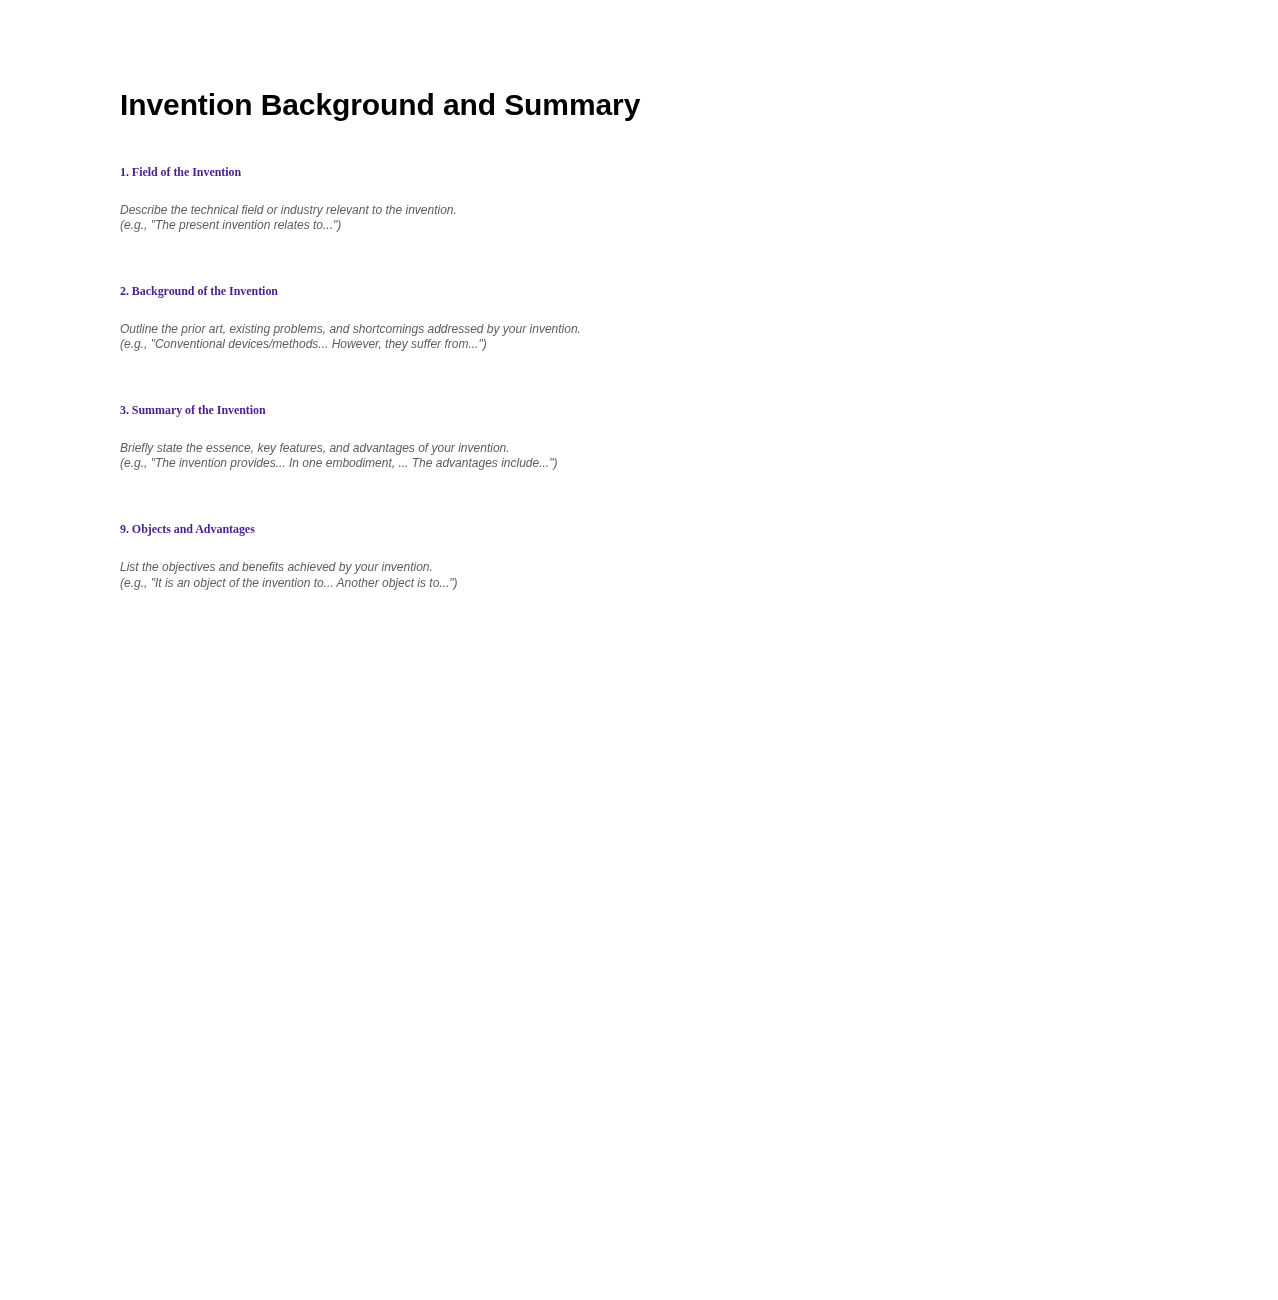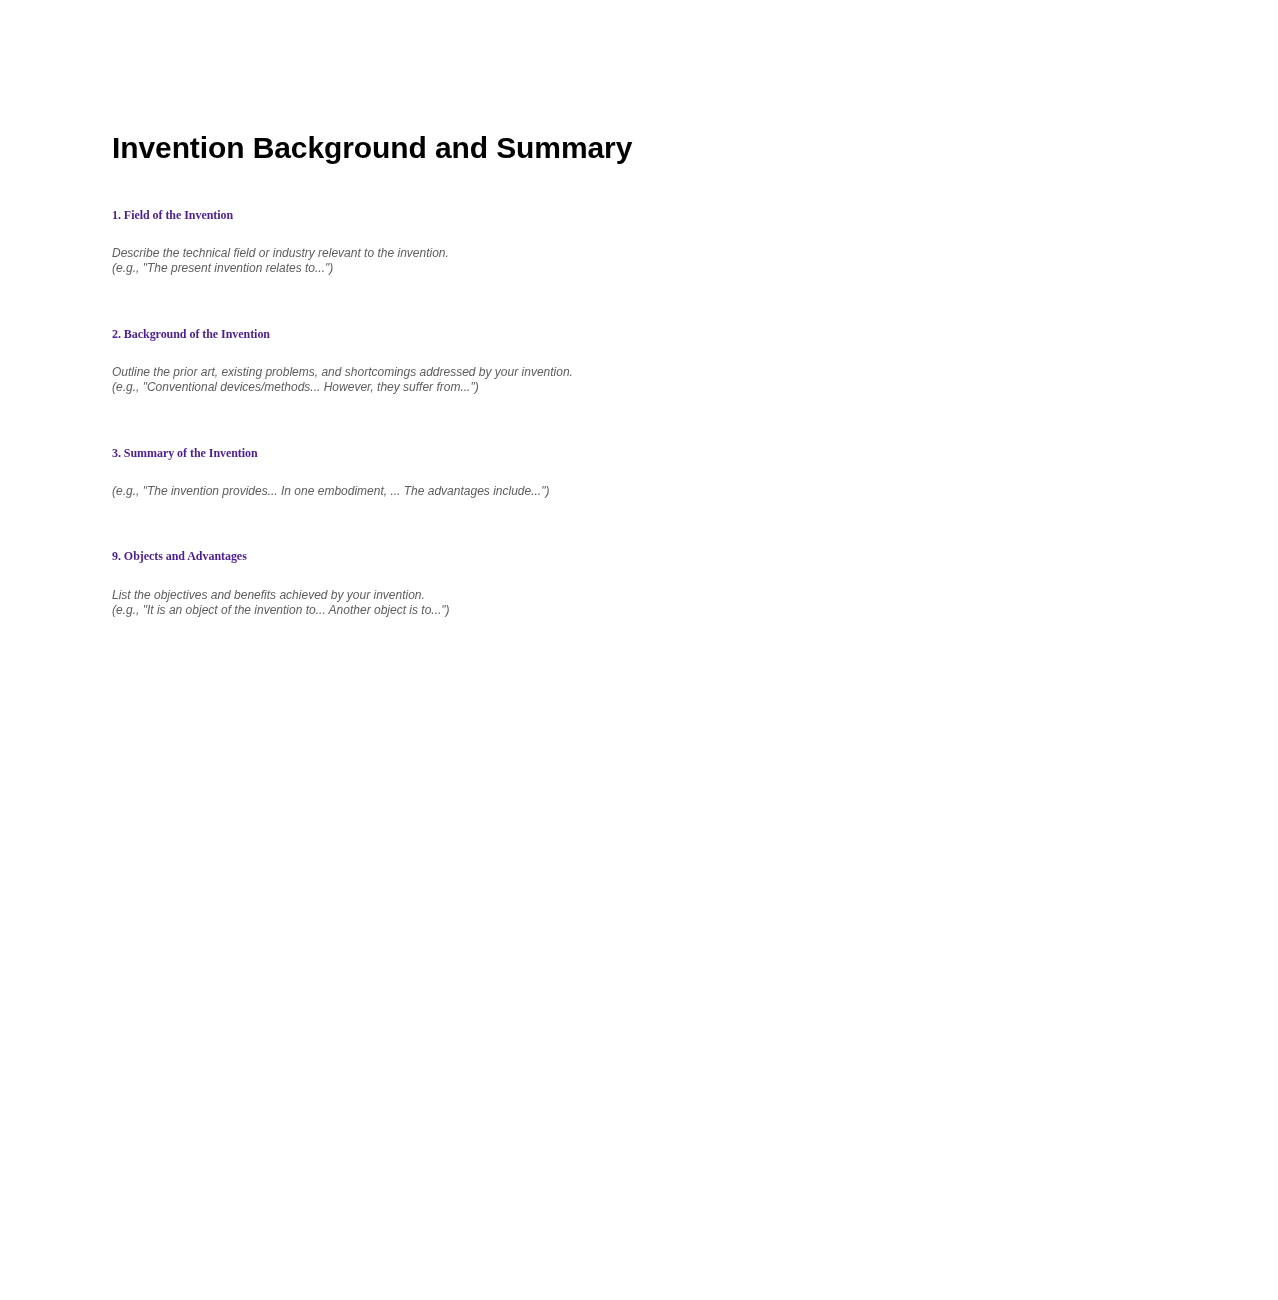--- a/index.html
+++ b/index.html
@@ -20,24 +20,23 @@
     position: relative;
     width: 1278px;
     height: 1300px;
     background: #ffffff;
     box-sizing: border-box;
     padding: 0;
   }
 
   .doc-body {
     position: absolute;
-    left: 112px;
+    left: 120px;
     top: 88px;
     width: 1060px;
-    margin-top: 43px;
   }
 
   .doc-title {
     font-family: "Liberation Sans", sans-serif;
     font-size: 30px;
     font-weight: bold;
     color: #000000;
     letter-spacing: -0.1px;
     line-height: 1.15;
     margin: 0 0 42px 0;
@@ -96,20 +95,21 @@
       <h2 class="section-heading">2. Background of the Invention</h2>
       <p class="section-body">
         <span class="body-line">Outline the prior art, existing problems, and shortcomings addressed by your invention.</span>
         <span class="body-line">(e.g., "Conventional devices/methods... However, they suffer from...")</span>
       </p>
     </section>
 
     <section class="section">
       <h2 class="section-heading">3. Summary of the Invention</h2>
       <p class="section-body">
+        <span class="body-line">Briefly state the essence, key features, and advantages of your invention.</span>
         <span class="body-line">(e.g., "The invention provides... In one embodiment, ... The advantages include...")</span>
       </p>
     </section>
 
     <section class="section">
       <h2 class="section-heading">9. Objects and Advantages</h2>
       <p class="section-body">
         <span class="body-line">List the objectives and benefits achieved by your invention.</span>
         <span class="body-line">(e.g., "It is an object of the invention to... Another object is to...")</span>
       </p>

